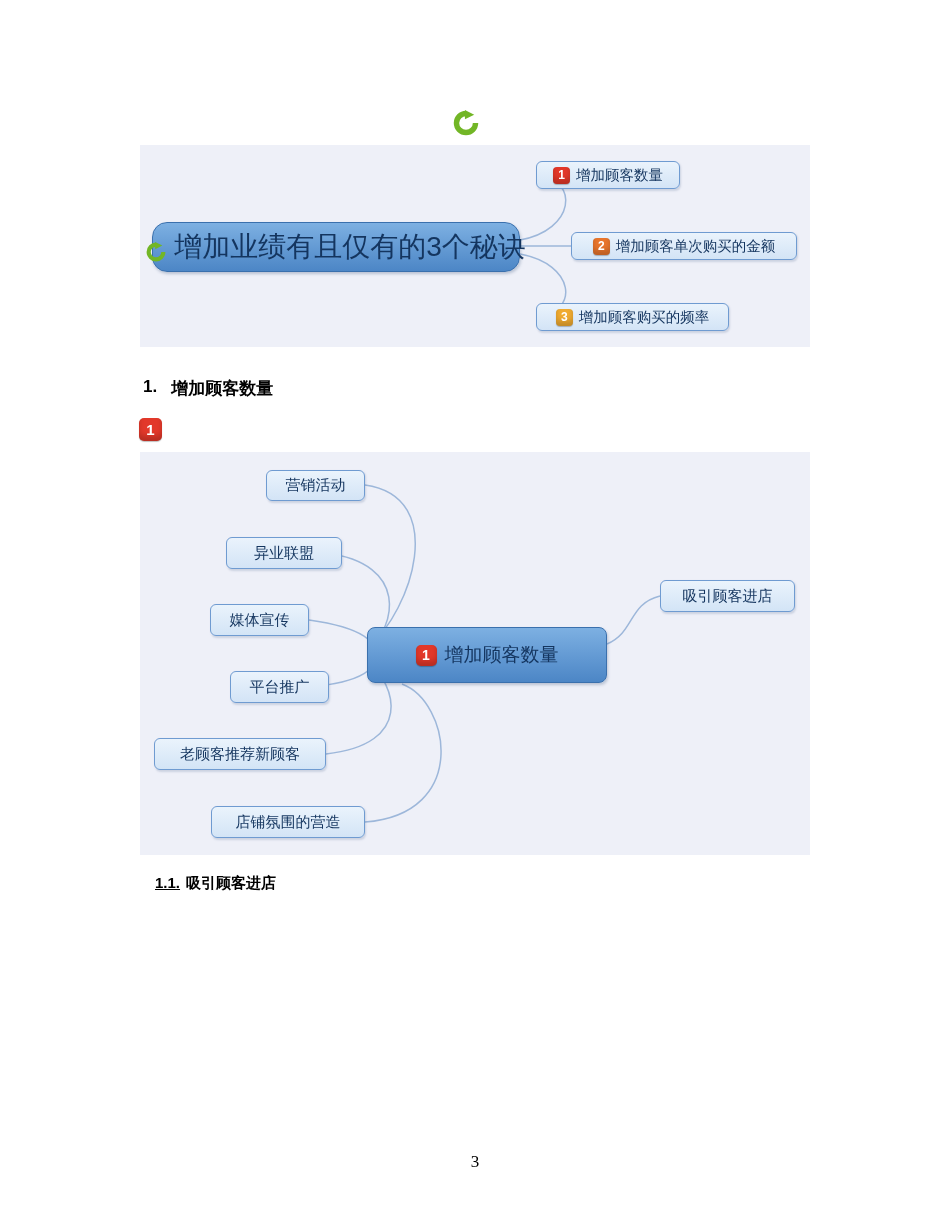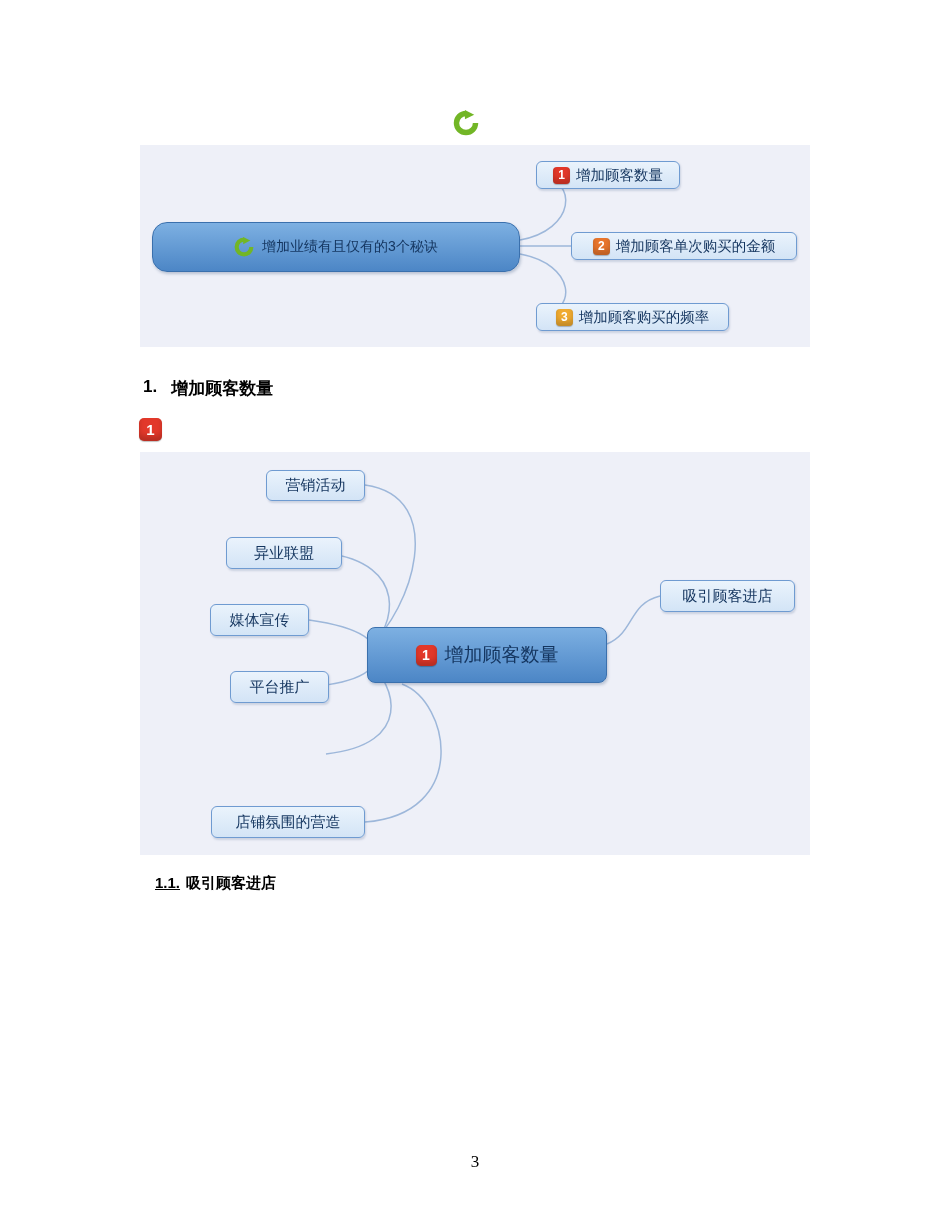--- a/index.html
+++ b/index.html
@@ -21,21 +21,21 @@
     background:linear-gradient(180deg,var(--root-fill-top,#7db0e2),var(--root-fill-bottom,#4c86c6));
     border:1px solid var(--root-border,#3a70ad);border-radius:8px;
     box-shadow:1px 2px 3px rgba(50,80,120,.28);
   }
   .branch-node{
     background:linear-gradient(180deg,var(--branch-fill-top,#eaf3fc),var(--branch-fill-bottom,#d3e4f6));
     border:1px solid var(--branch-border,#6f9bd1);border-radius:6px;
     box-shadow:1px 1.5px 2px rgba(50,80,120,.18);font-size:14.5px;
   }
   .panel2 .branch-node{font-size:15px;}
-  .root1{left:12px;top:77px;width:368px;height:50px;font-size:14px;border-radius:15px;}
+  .root1{left:12px;top:77px;width:368px;height:50px;font-size:28px;border-radius:15px;}
   .root2{left:227px;top:175px;width:240px;height:56px;font-size:19px;}
 
   .b1{left:396px;top:16px;width:144px;height:28px;}
   .b2{left:431px;top:87px;width:226px;height:28px;}
   .b3{left:396px;top:158px;width:193px;height:28px;}
 
   .n0{left:126px;top:18px;width:99px;height:31px;}
   .n1{left:86px;top:85px;width:116px;height:32px;align-items:center;}
   .n2{left:70px;top:152px;width:99px;height:32px;}
   .n3{left:70px;top:219px;width:99px;height:32px;margin-left:20px;}
@@ -140,20 +140,23 @@
     </div>
     <div class="node branch-node n1">
       <span>异业联盟</span>
     </div>
     <div class="node branch-node n2">
       <span>媒体宣传</span>
     </div>
     <div class="node branch-node n3">
       <span>平台推广</span>
     </div>
+    <div class="node branch-node n4">
+      <span>老顾客推荐新顾客</span>
+    </div>
     <div class="node branch-node n5">
       <span>店铺氛围的营造</span>
     </div>
 
     <div class="node root-node root2">
       <span class="badge red badge-lg">1</span>
       <span>增加顾客数量</span>
     </div>
 
     <div class="node branch-node n6">

